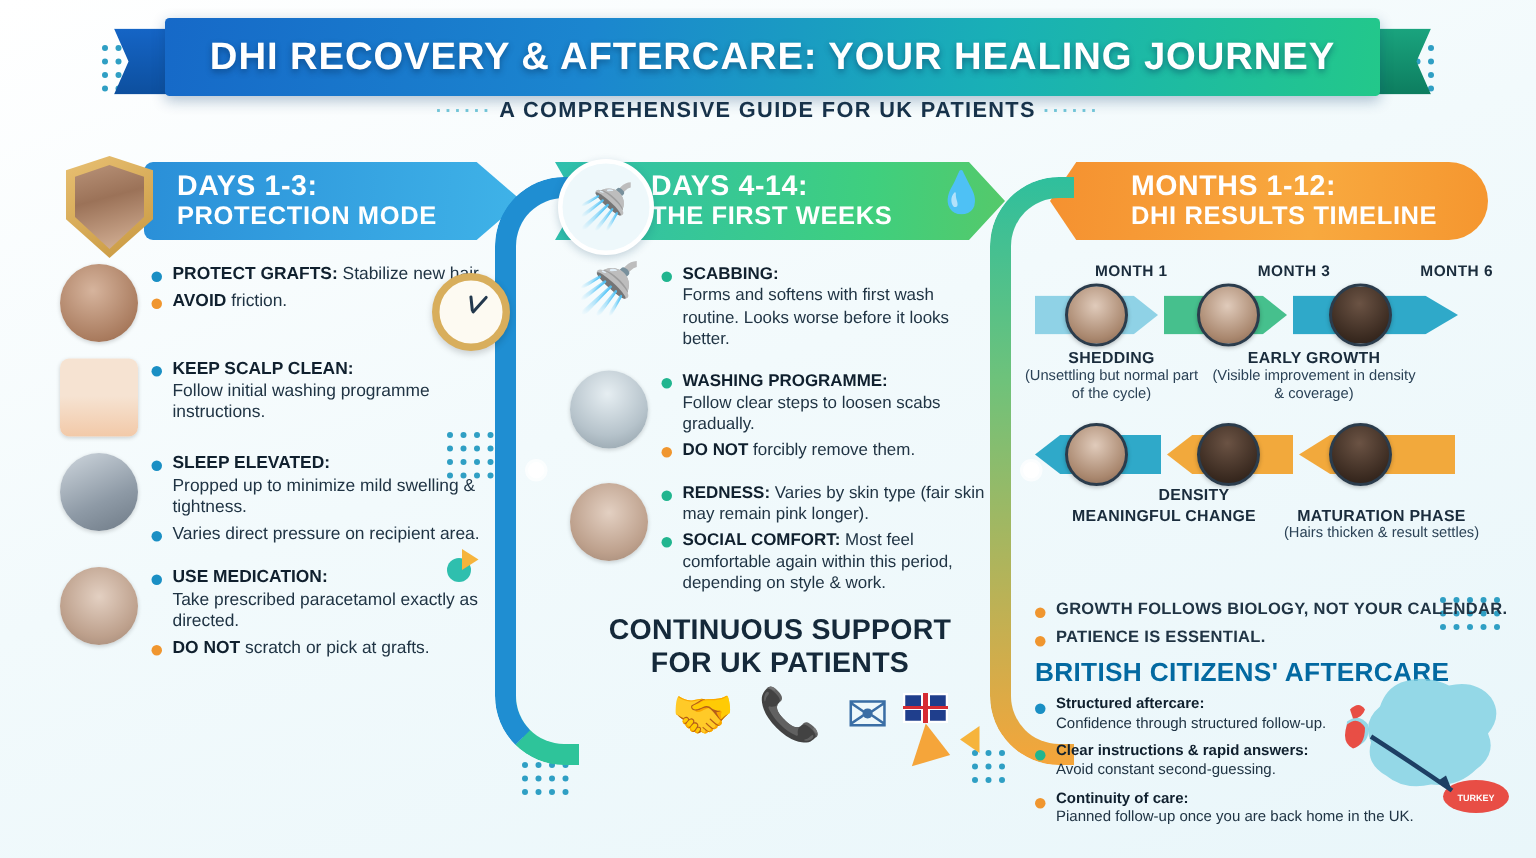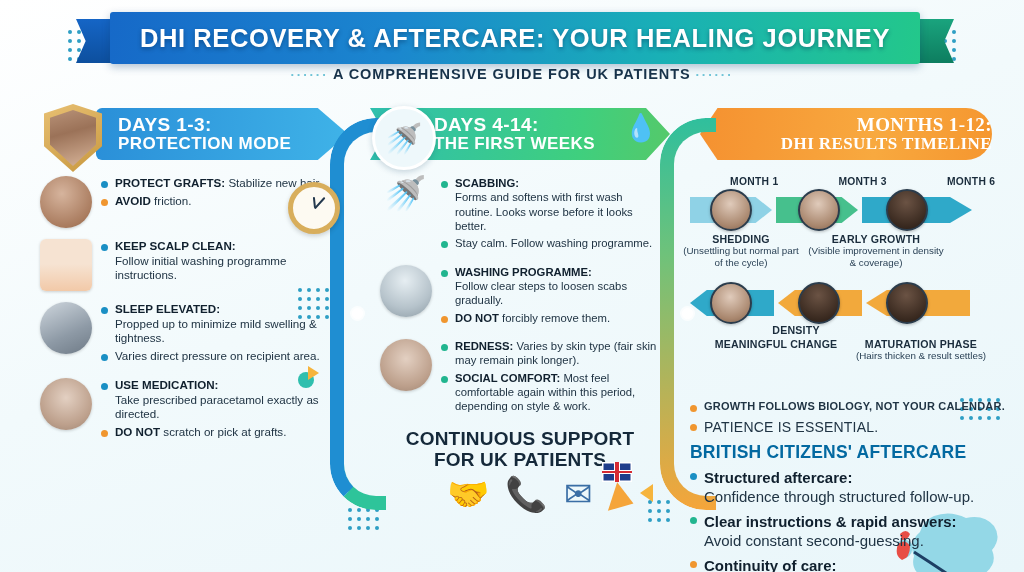--- a/index.html
+++ b/index.html
@@ -56,21 +56,21 @@
         border-radius: 6px 0 0 6px; }
   .b2 { left: 370px; width: 300px;
         background: linear-gradient(95deg,#2fbfae,#3fcf7e 70%,#55c96a);
         clip-path: polygon(0 0, 92% 0, 100% 50%, 92% 100%, 0 100%, 5% 50%);
         padding-left: 34px; }
   .b3 { left: 700px; width: 292px;
         background: linear-gradient(95deg,#f59130,#f8a93f 60%,#f5962f);
         clip-path: polygon(6% 0, 94% 0, 100% 18%, 100% 82%, 94% 100%, 6% 100%, 0 50%);
         border-radius: 0 26px 26px 0; }
   .b2 .banner-body, .b3 .banner-body { padding-left: 30px; }
-  .b3 .banner-body { padding-left: 54px; align-items: flex-end; width: 100%; font-family: Liberation Serif, serif; }
+  .b3 .banner-body { padding-left: 54px; align-items: flex-start; width: 100%; }
 
   .shield {
     position: absolute; left: 44px; top: 104px; width: 58px; height: 68px;
     background: linear-gradient(150deg,#e8c073,#c8983f);
     clip-path: polygon(50% 0,100% 14%,100% 62%,50% 100%,0 62%,0 14%);
     display: flex; align-items: center; justify-content: center; z-index: 5;
   }
   .shield i {
     width: 46px; height: 56px;
     background: linear-gradient(165deg,#b89278 0%,#9b7258 40%,#d8b59a 100%);
@@ -137,21 +137,21 @@
 
   .bullets { flex: 1; }
   .bl { display: flex; gap: 7px; margin-bottom: 3px; line-height: 1.27; }
   .bl .dot { width: 7px; height: 7px; border-radius: 50%; margin-top: 5px; flex: 0 0 7px; }
   .d-blue   { background: #1a8fc4; }
   .d-teal   { background: #21b58f; }
   .d-orange { background: #f0962f; }
   .bl .txt { font-size: 11.6px; color: #203444; }
   .bl .txt b { font-weight: 700; color: #10202e; }
   .c2 .bl .txt { font-size: 11.3px; }
-  .c3 .bl .txt { font-size: 15px; }
+  .c3 .bl .txt { font-size: 10px; }
 
   .clock {
     position: absolute; right: 0; top: 6px; width: 52px; height: 52px; border-radius: 50%;
     background: #fdfaf2; border: 5px solid #d8ae5c;
     box-shadow: 0 2px 5px rgba(0,0,0,.18);
   }
   .clock::before, .clock::after {
     content: ""; position: absolute; background: #23384d; border-radius: 2px;
     left: 50%; top: 50%; transform-origin: 0 0;
   }
@@ -383,24 +383,20 @@
   <div class="item">
     <div style="flex:0 0 52px;">
       <div class="shower-ic">🚿</div>
     </div>
     <div class="bullets">
       <div class="bl">
         <span class="dot d-teal"></span>
         <span class="txt"><b>SCABBING:</b><br>
         <span>Forms and softens with first wash routine. Looks worse before it looks better.</span></span>
       </div>
-      <div class="bl">
-        <span class="dot d-teal"></span>
-        <span class="txt"><span>Stay calm. Follow washing programme.</span></span>
-      </div>
     </div>
   </div>
 
   <div class="item">
     <div class="thumb th-wash"></div>
     <div class="bullets">
       <div class="bl">
         <span class="dot d-teal"></span>
         <span class="txt"><b>WASHING PROGRAMME:</b><br>
         <span>Follow clear steps to loosen scabs gradually.</span></span>
@@ -492,21 +488,21 @@
     </div>
   </div>
 
   <div style="margin-top:30px;">
     <div class="bl">
       <span class="dot d-orange"></span>
       <span class="txt" style="font-weight:700;font-size:11px;letter-spacing:.2px;">GROWTH FOLLOWS BIOLOGY, NOT YOUR CALENDAR.</span>
     </div>
     <div class="bl" style="margin-top:5px;">
       <span class="dot d-orange"></span>
-      <span class="txt" style="font-weight:400;font-size:14px;letter-spacing:.2px;">PATIENCE IS ESSENTIAL.</span>
+      <span class="txt" style="font-weight:700;font-size:11px;letter-spacing:.2px;">PATIENCE IS ESSENTIAL.</span>
     </div>
   </div>
 
   <div class="sec-title">BRITISH CITIZENS' AFTERCARE</div>
 
   <div style="position:relative; z-index:3;">
     <div class="bl" style="margin-bottom:6px;">
       <span class="dot d-blue"></span>
       <span class="txt"><b>Structured aftercare:</b><br>
       <span>Confidence through structured follow-up.</span></span>

